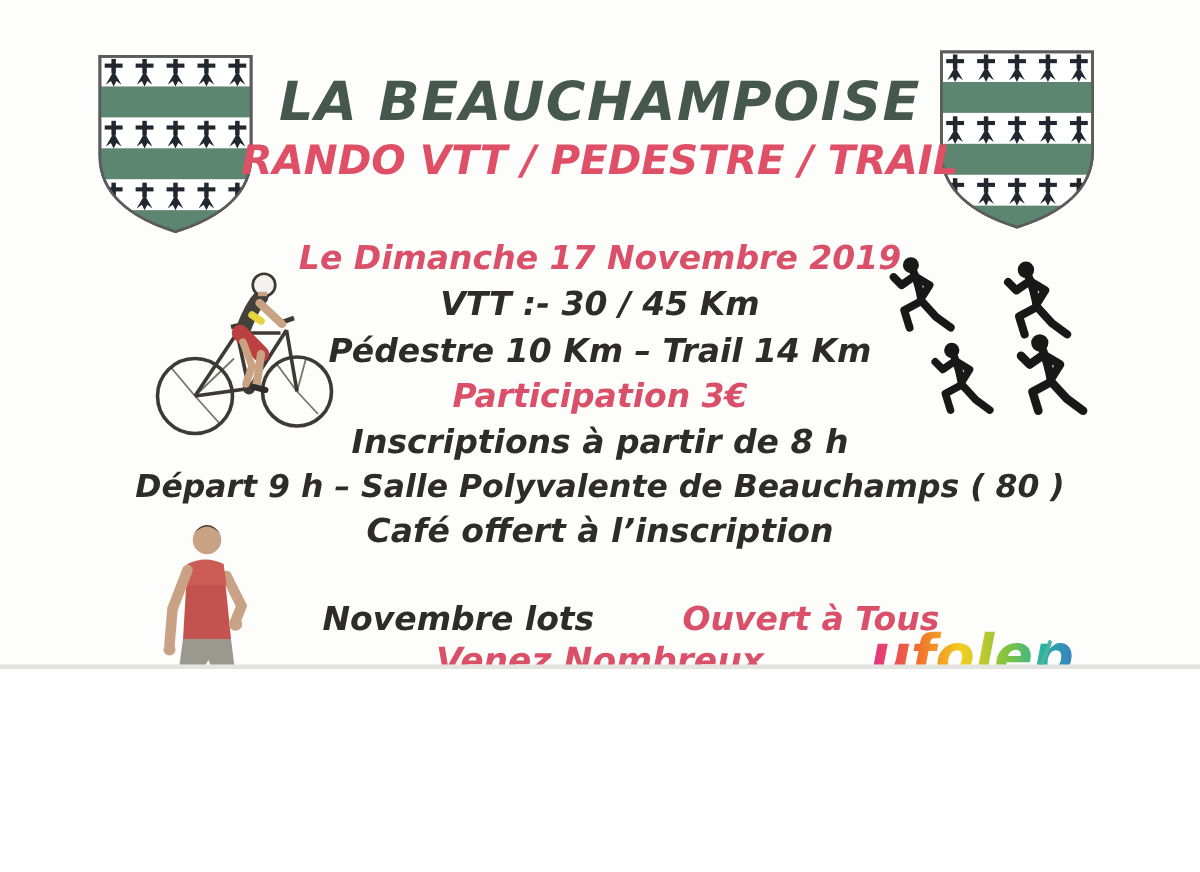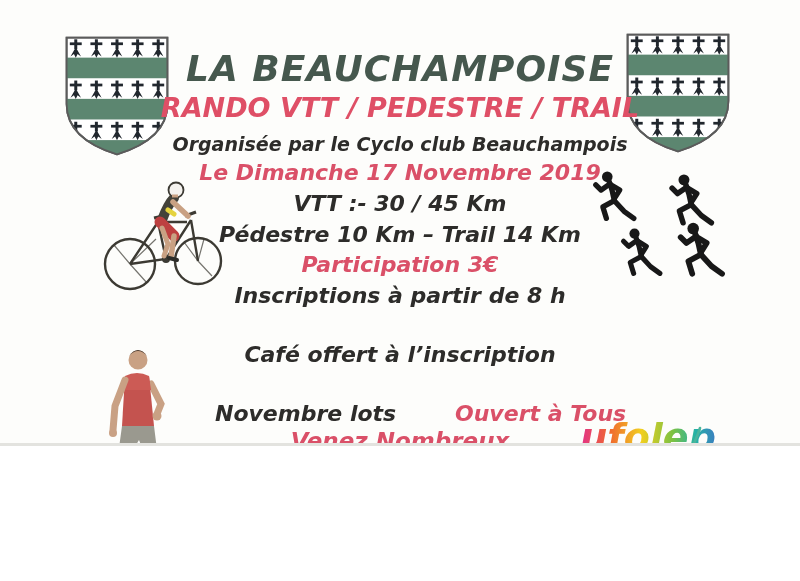--- a/index.html
+++ b/index.html
@@ -105,26 +105,26 @@
         <use href="#ermine" x="32" y="85"></use>
       <use href="#ermine" x="50" y="85"></use>
         <use href="#ermine" x="68" y="85"></use>
       <use href="#ermine" x="86" y="85"></use>
     </g>
     <path d="M6,4 H94 V62 C94,84 76,98 50,106 C24,98 6,84 6,62 Z" fill="none" stroke="#5b5b5b" stroke-width="1.6"></path>
   </svg>
 
   <div class="line title c-green">LA BEAUCHAMPOISE</div>
   <div class="line subtitle">RANDO VTT / PEDESTRE / TRAIL</div>
-  <div class="line organizer">Organisée par le Cyclo club Beauchampois</div>
   <div class="line l-date c-pink">Le Dimanche 17 Novembre 2019</div>
   <div class="line l-vtt">VTT :- 30 / 45 Km</div>
   <div class="line l-ped">Pédestre 10 Km – Trail 14 Km</div>
   <div class="line l-part c-pink">Participation 3€</div>
   <div class="line l-insc">Inscriptions à partir de 8 h</div>
+  <div class="line l-dep">Départ 9 h – Salle Polyvalente de Beauchamps ( 80 )</div>
   <div class="line l-cafe">Café offert à l’inscription</div>
   <div class="line l-row">
     <span class="lots">Novembre lots</span>
     <span class="ouvert c-pink">Ouvert à Tous</span>
   </div>
   <div class="line l-venez c-pink">Venez Nombreux</div>
   <div class="line l-rens">Renseignement :- 06 86 05 78 95</div>
 
   <svg class="art cyclist" width="140" height="140" viewBox="0 0 140 140">
     <g stroke="#3c3a33" stroke-width="2.4" fill="none">

